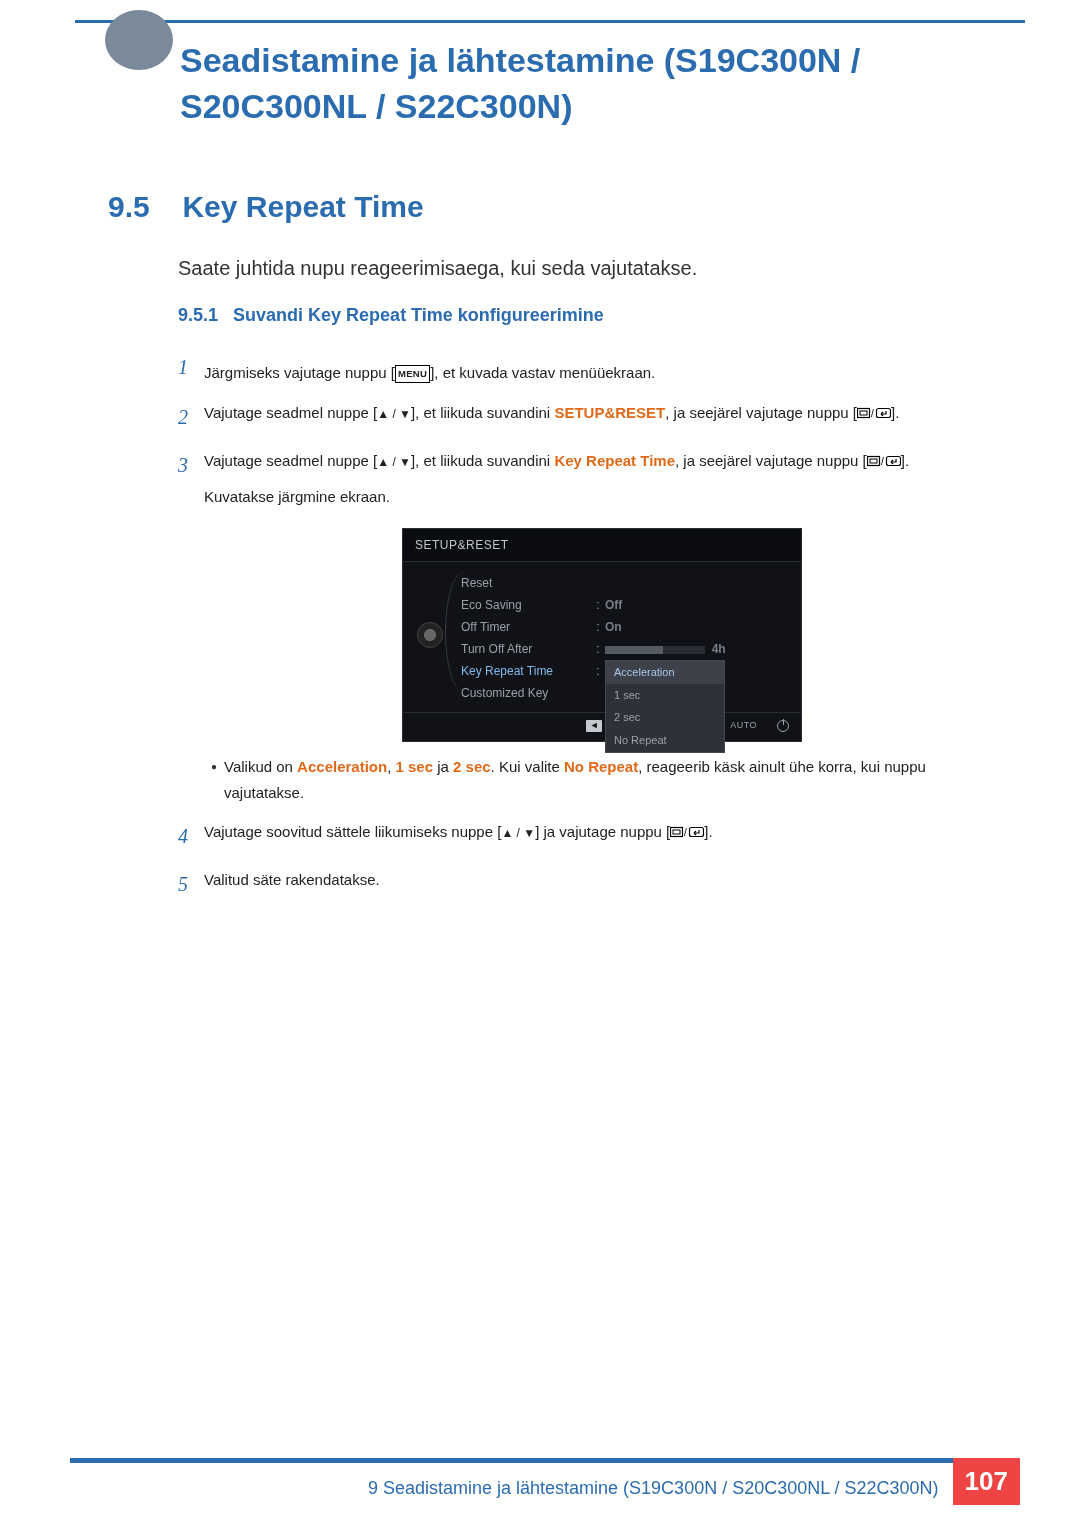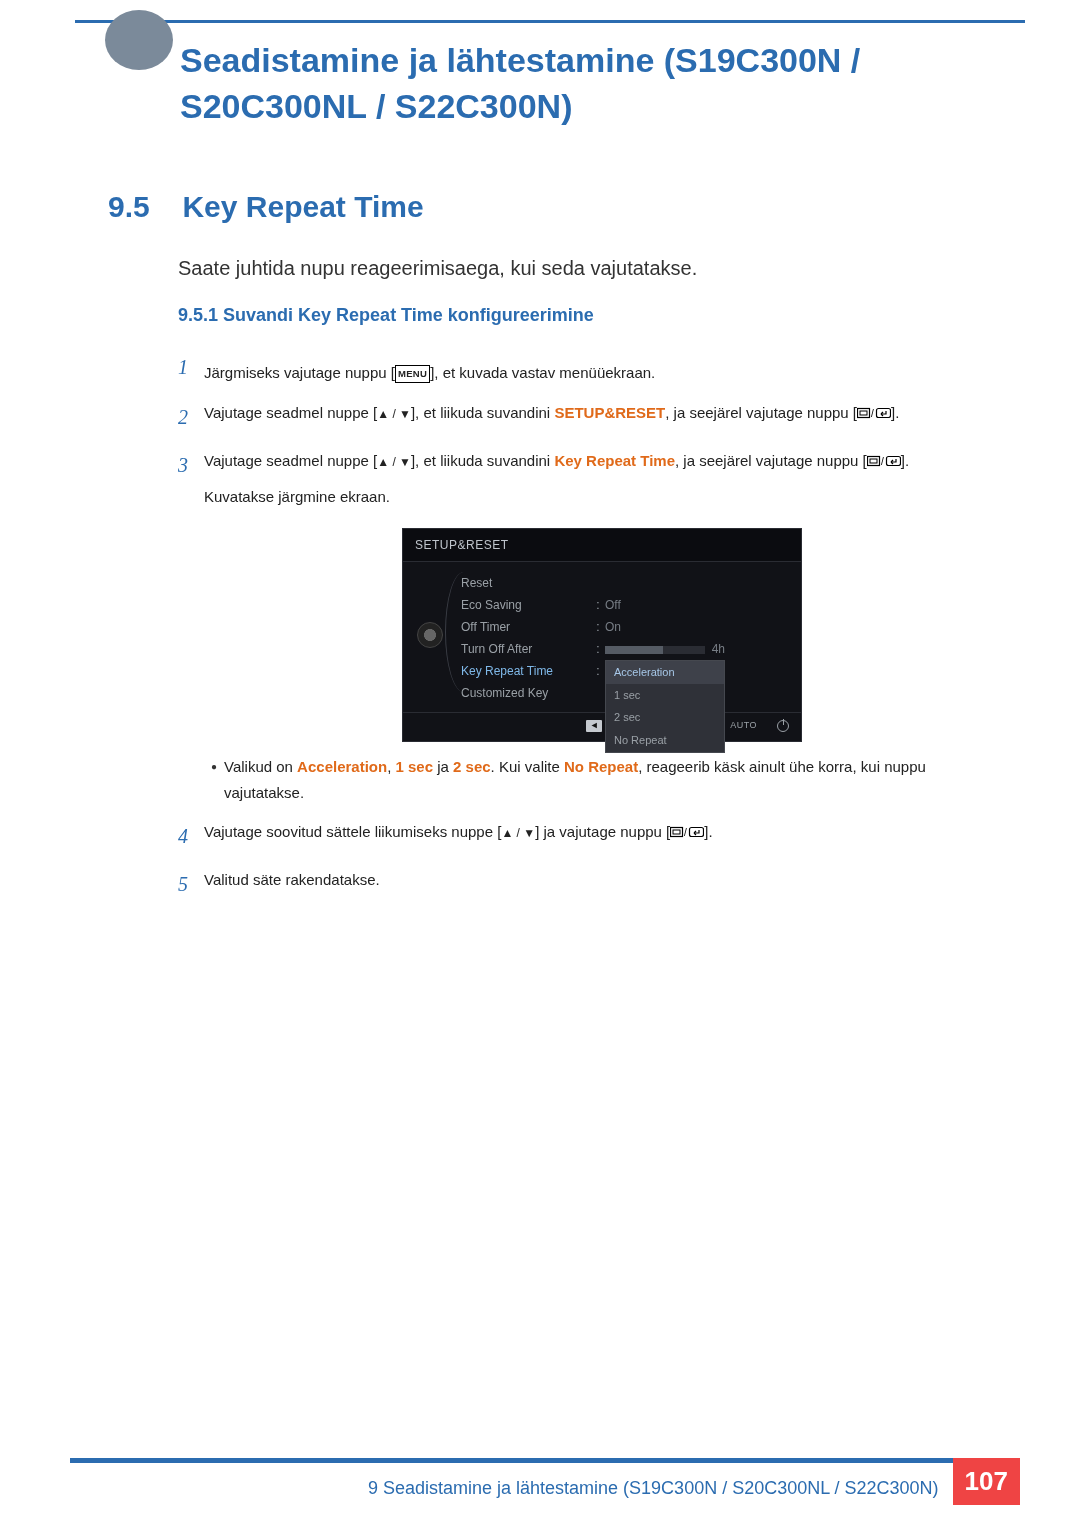--- a/index.html
+++ b/index.html
@@ -56,21 +56,21 @@
     font-size: 20px;
     color: #333;
   }
   .subsection {
     position: absolute;
     top: 305px; left: 178px; right: 90px;
     color: #2b6cb0;
     font-size: 18px;
     font-weight: bold;
   }
-  .subsection-num { margin-right: 0; }
+  .subsection-num { margin-right: 10px; }
   .steps {
     position: absolute;
     top: 350px; left: 178px; right: 80px;
   }
   .step {
     display: flex;
     margin-bottom: 14px;
     font-size: 15px;
     line-height: 1.7;
     color: #222;
@@ -123,21 +123,21 @@
     border:1px solid #444;
   }
   .osd-arc {
     position:absolute; left:42px; top:10px; width:26px; height:120px;
     border-left:1px solid #3a3d45;
     border-radius: 22px 0 0 22px / 70px 0 0 70px;
   }
   .osd-row { display:flex; align-items:center; height:22px; }
   .osd-label { width:130px; color:#9aa0a6; }
   .osd-colon { width:14px; text-align:center; color:#9aa0a6;}
-  .osd-val { color:#777d85; }
+  .osd-val { color:#777d85;font-weight:bold; }
   .osd-row.sel .osd-label { color:#7fb8e8; }
   .osd-slider {
     display:inline-block; width:100px; height:8px; background:#2a2c33; position:relative; vertical-align:middle;
   }
   .osd-slider-fill { position:absolute; left:0; top:0; bottom:0; width:58%; background:#555b64; }
   .osd-dropdown {
     position:absolute; left:202px; top:98px; width:120px;
     background:#2f3138; border:1px solid #45484f; font-size:11px;
   }
   .osd-dropdown div { padding:2px 8px; color:#9aa0a6; }

